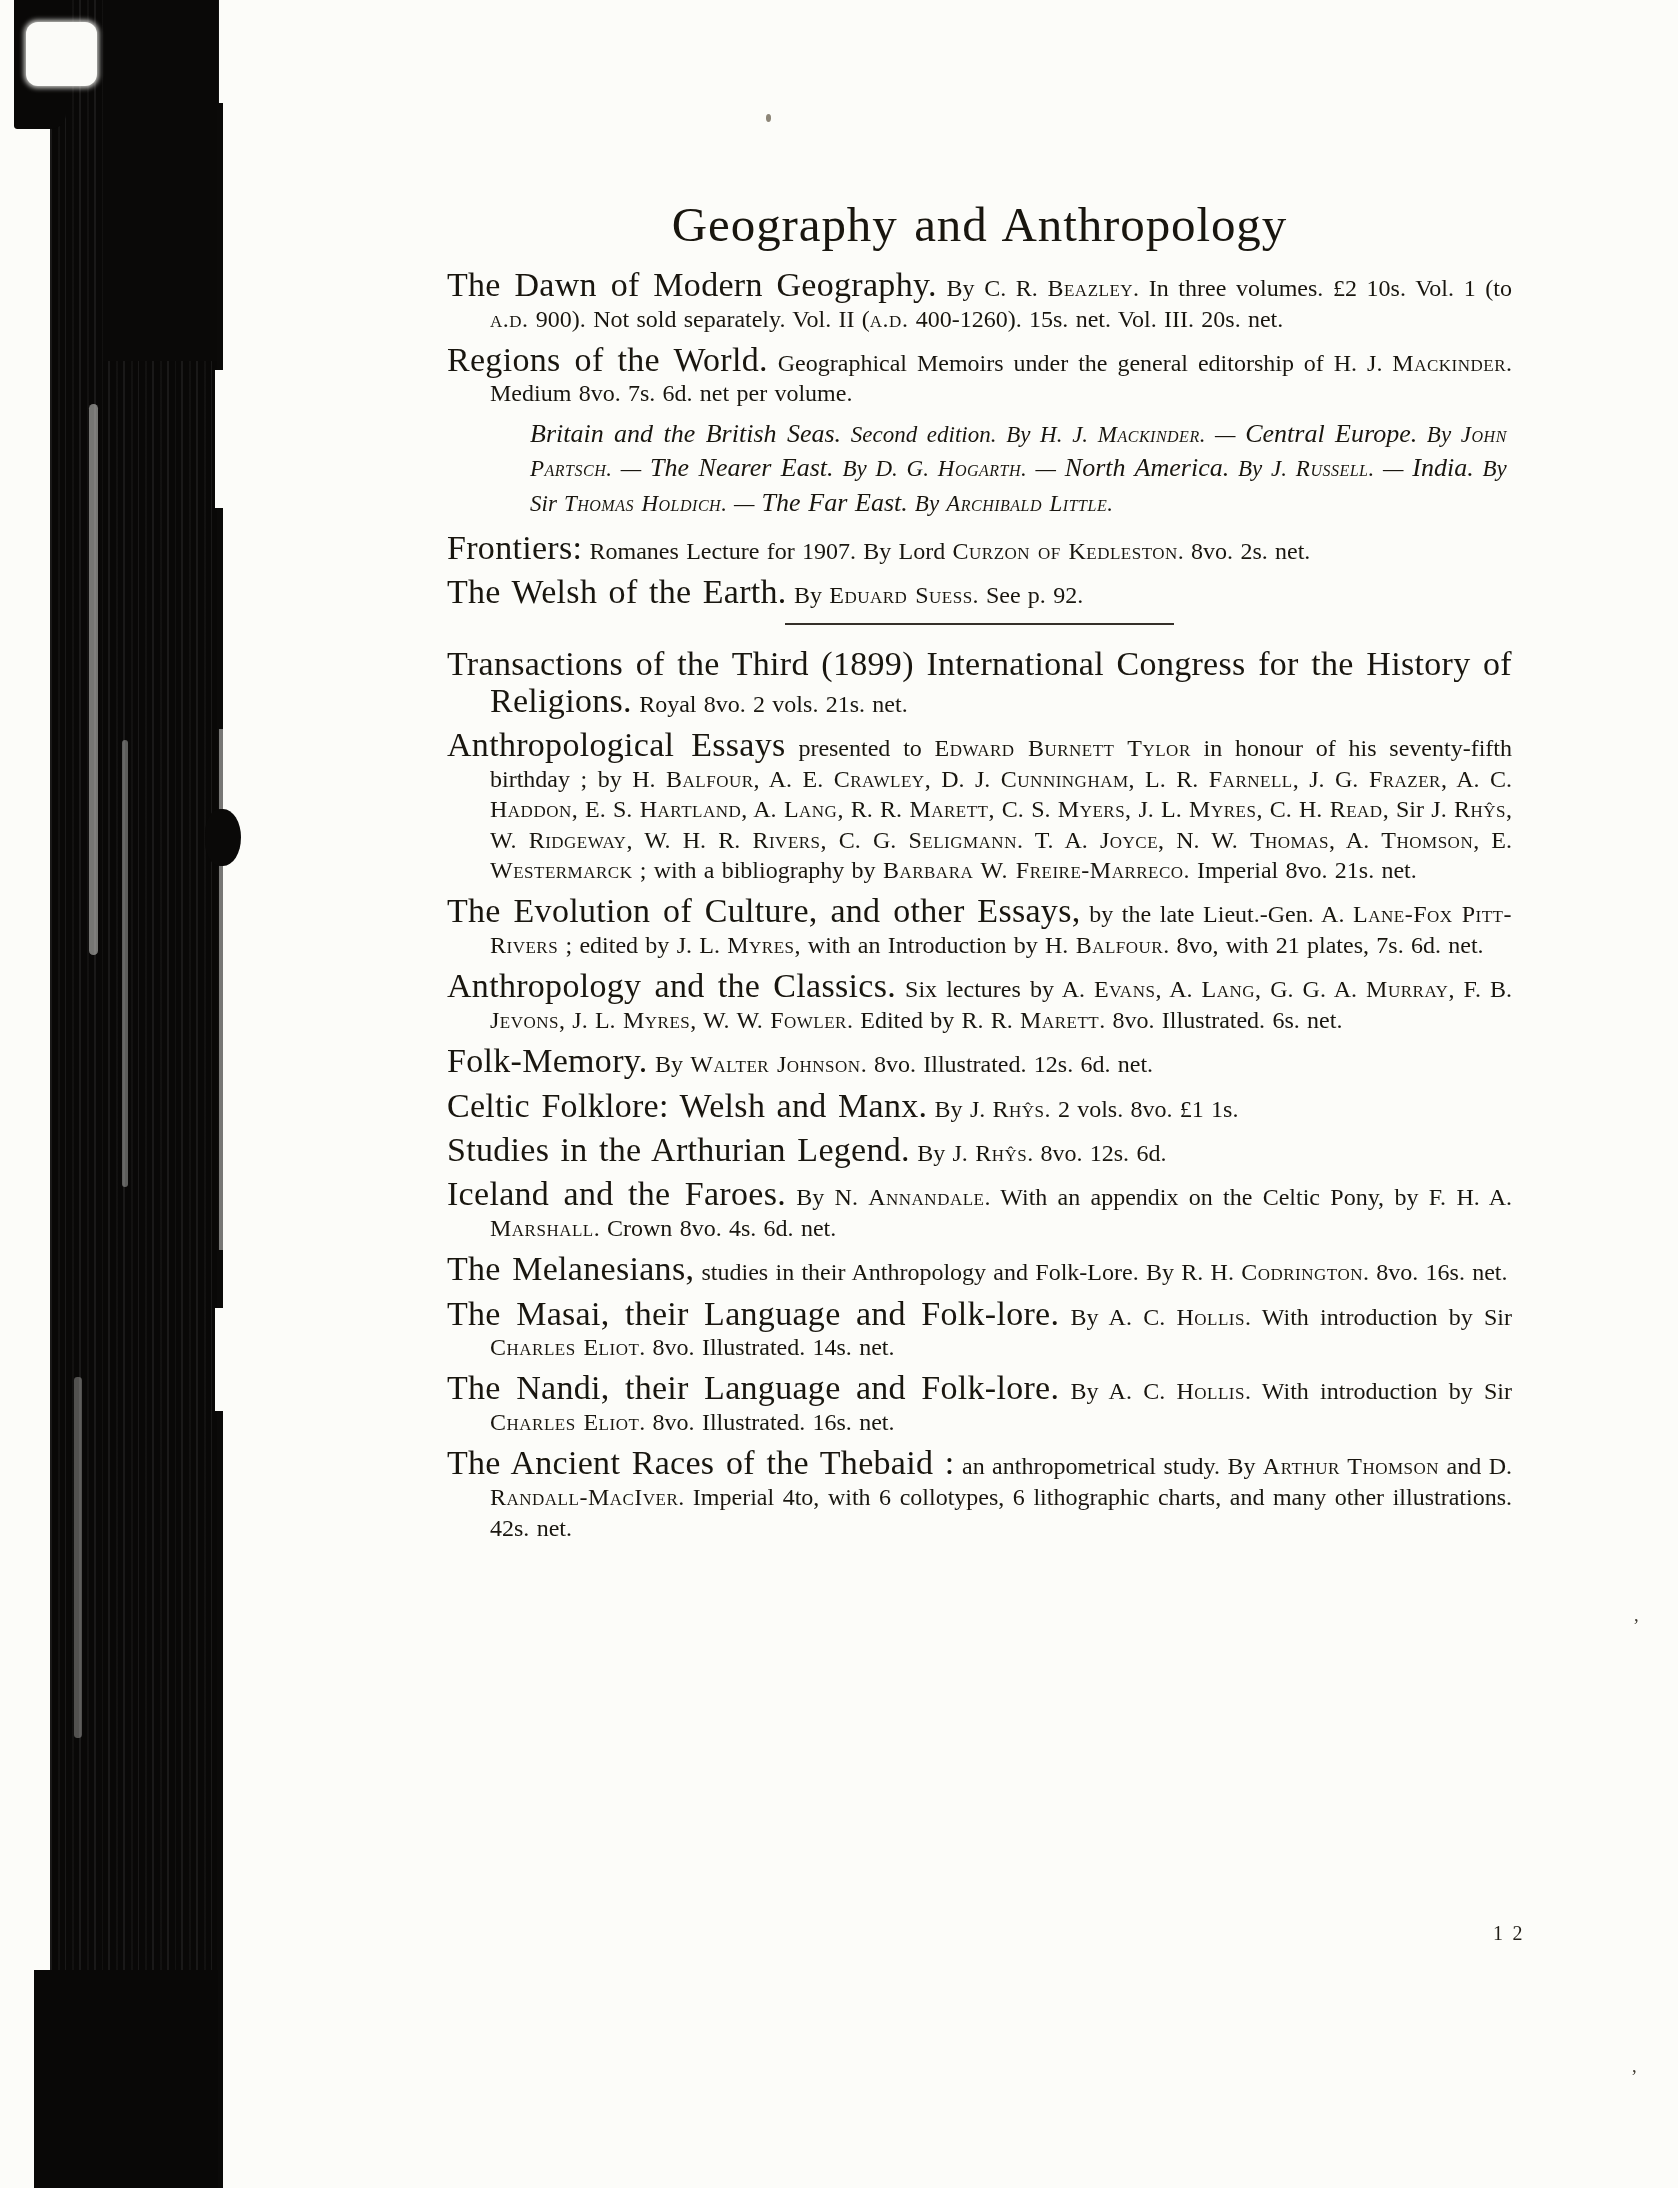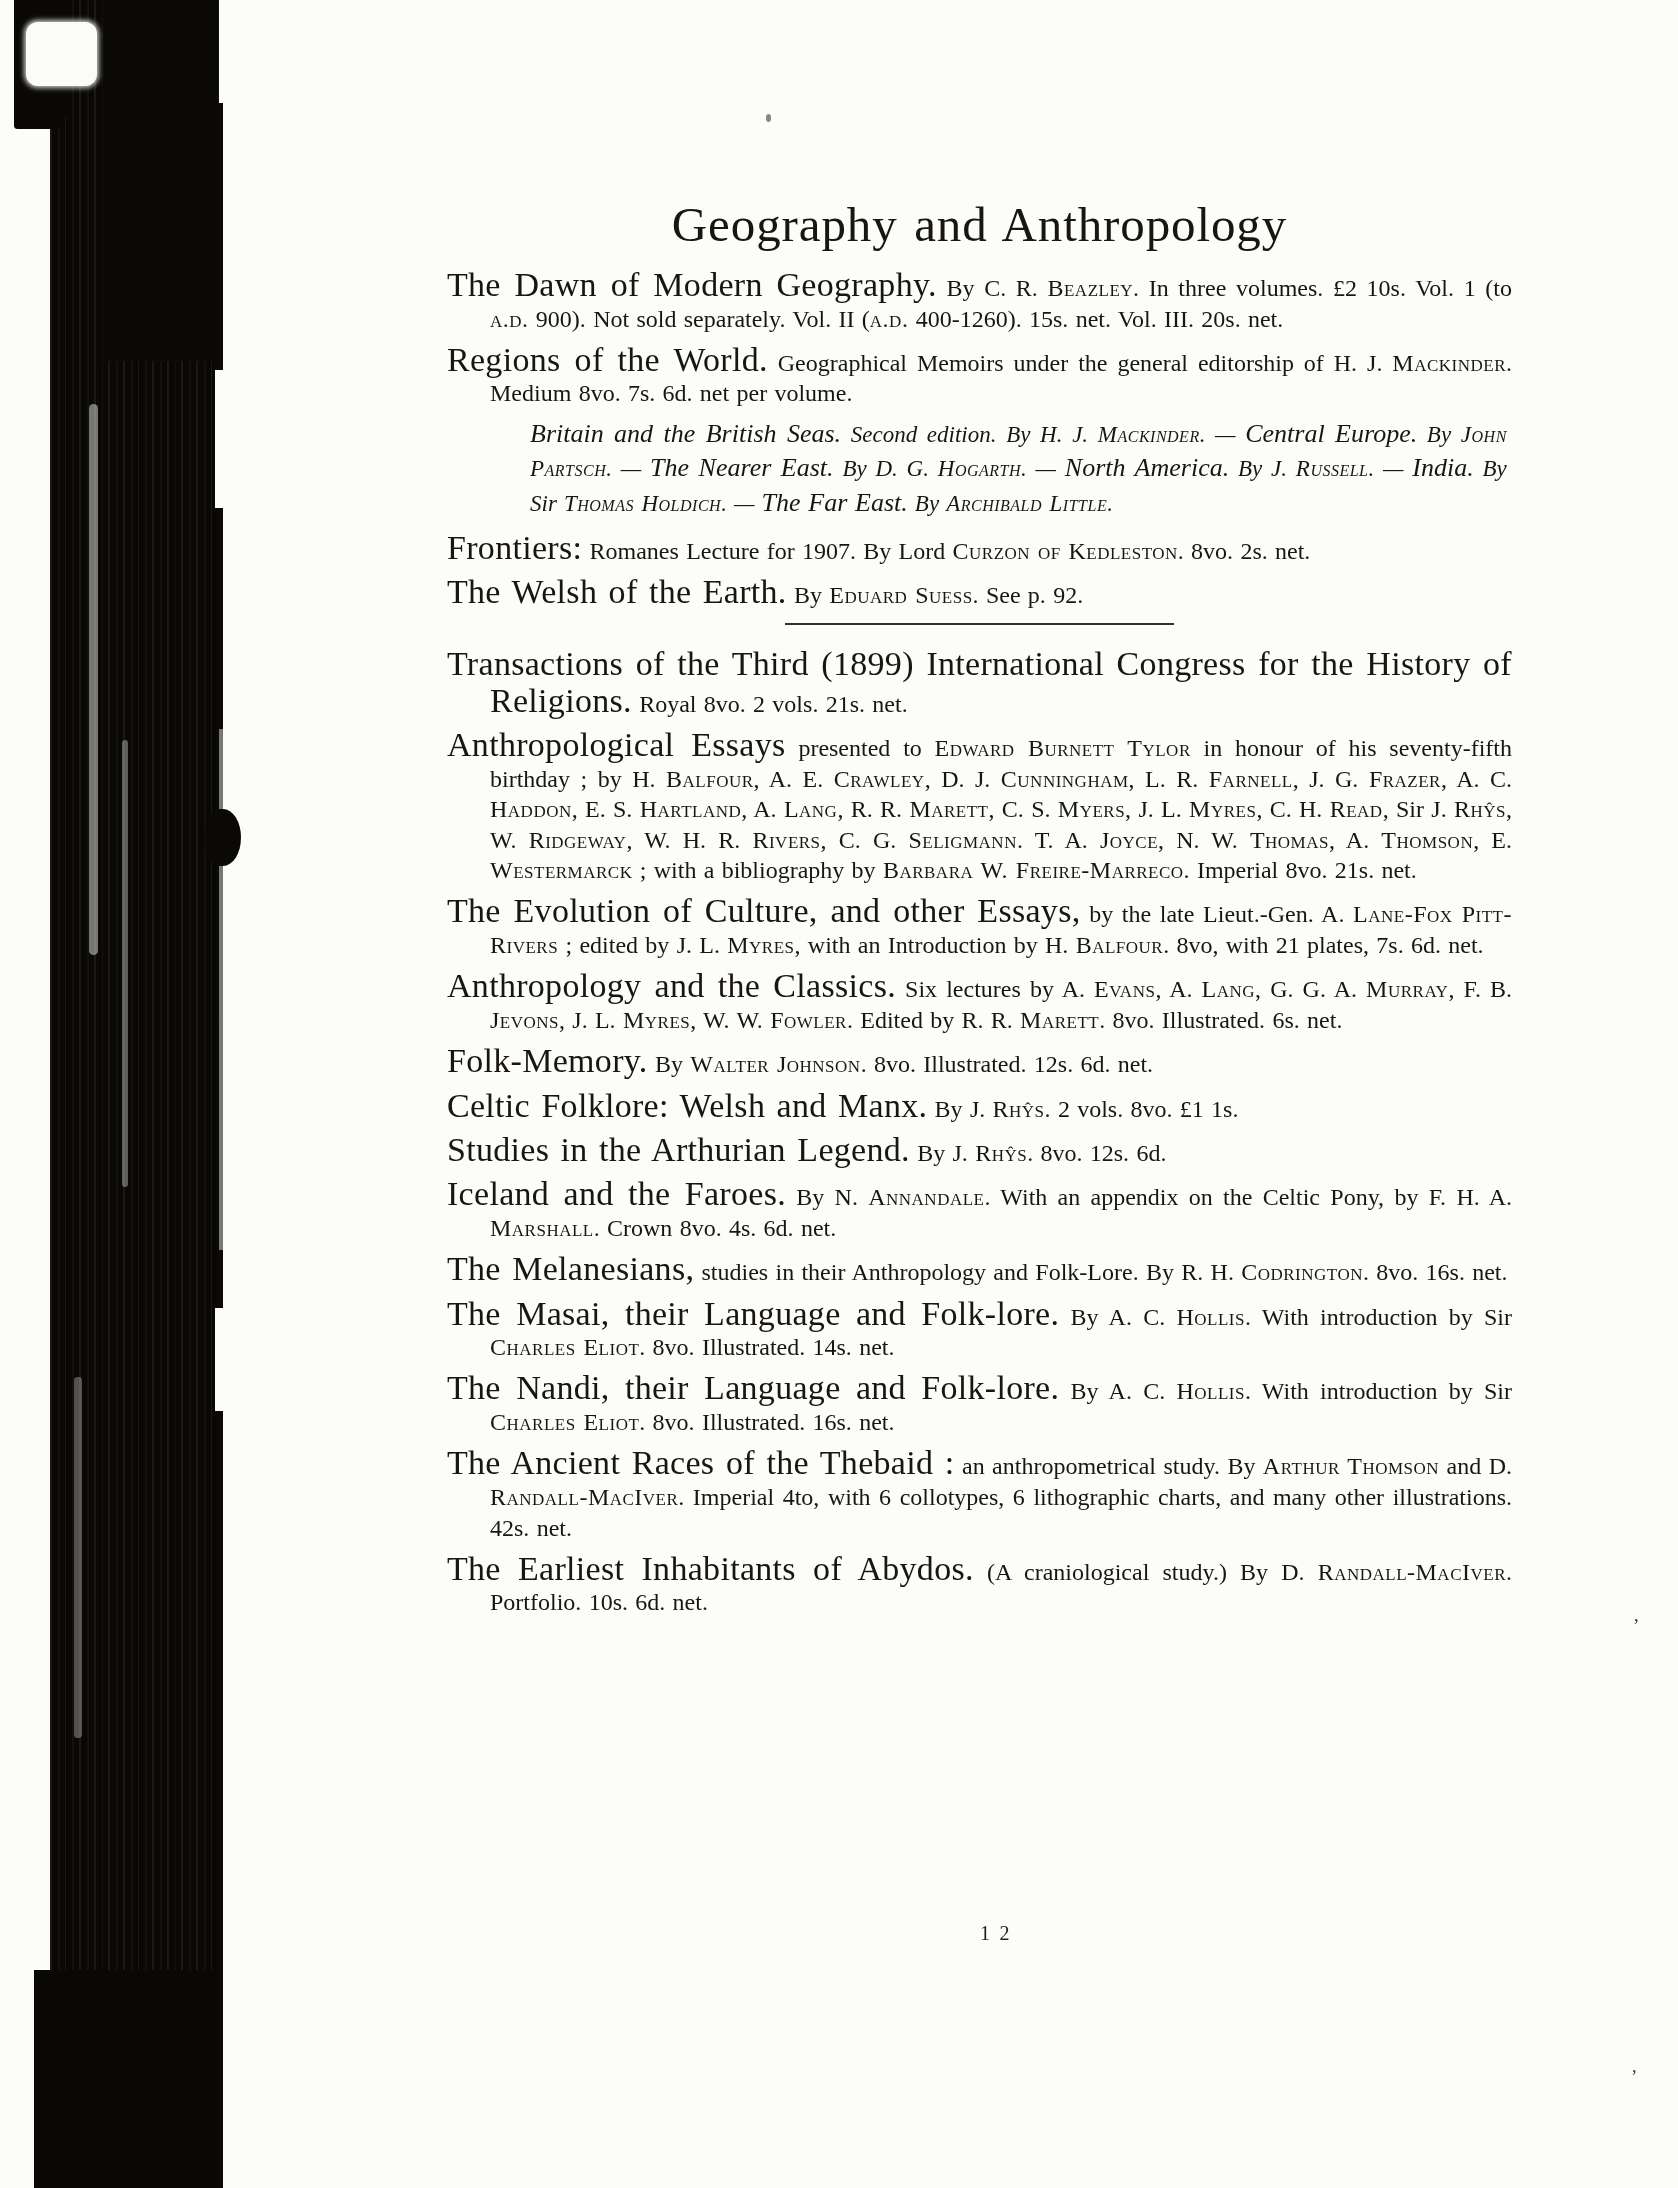--- a/index.html
+++ b/index.html
@@ -61,21 +61,21 @@
     padding-left:83px; padding-right:5.2px;
     margin-bottom:8.6px; text-align:justify;
     word-spacing:1.3px;
     font-style:italic;
   }
 
   .divider { width:389px; height:2.6px; background:#35302a; margin:12px auto 20.6px auto; }
 
   .page-number {
     position:absolute; left:467px; width:1065px; top:1922px;
-    text-align:center; font-size:20px; letter-spacing:9.5px; color:#221e17;
+    text-align:right; font-size:20px; letter-spacing:9.5px; color:#221e17;
   }
 </style>
 </head>
 <body>
 
 <div class="scan-band"></div>
 <div class="scan-band-topspur"></div>
 <div class="band-blob3"></div>
 <div class="corner-white"></div>
 <div class="edge-line"></div>
@@ -125,18 +125,17 @@
 
 
   <p class="entry"><span class="lead">The Melanesians,</span><span class="details"><span> studies in their Anthropology and Folk-Lore.   By R. H. </span><span class="run-sc">Codrington</span><span>.  8vo.  16s. net.</span></span></p>
 
   <p class="entry"><span class="lead">The Masai, their Language and Folk-lore.</span><span class="details"><span>  By A. C. </span><span class="run-sc">Hollis</span><span>. With introduction by Sir </span><span class="run-sc">Charles Eliot</span><span>.  8vo.  Illustrated.  14s. net.</span></span></p>
 
   <p class="entry"><span class="lead">The Nandi, their Language and Folk-lore.</span><span class="details"><span>  By A. C. </span><span class="run-sc">Hollis</span><span>. With introduction by Sir </span><span class="run-sc">Charles Eliot</span><span>.  8vo.  Illustrated.  16s. net.</span></span></p>
 
   <p class="entry"><span class="lead">The Ancient Races of the Thebaid :</span><span class="details"><span> an anthropometrical study. By </span><span class="run-sc">Arthur Thomson</span><span> and D. </span><span class="run-sc">Randall-MacIver</span><span>.    Imperial 4to, with 6 collotypes, 6 lithographic charts, and many other illustrations.  42s. net.</span></span></p>
 
-  <p class="entry"><span class="lead">The Earliest Inhabitants of Abydos.</span><span class="details"><span>  (A craniological study.) By D. </span><span class="run-sc">Randall-MacIver</span><span>.    Portfolio.    10s. 6d. net.</span></span></p>
 
 </div>
 
 <div class="page-number">12</div>
 
 
 </body></html>

